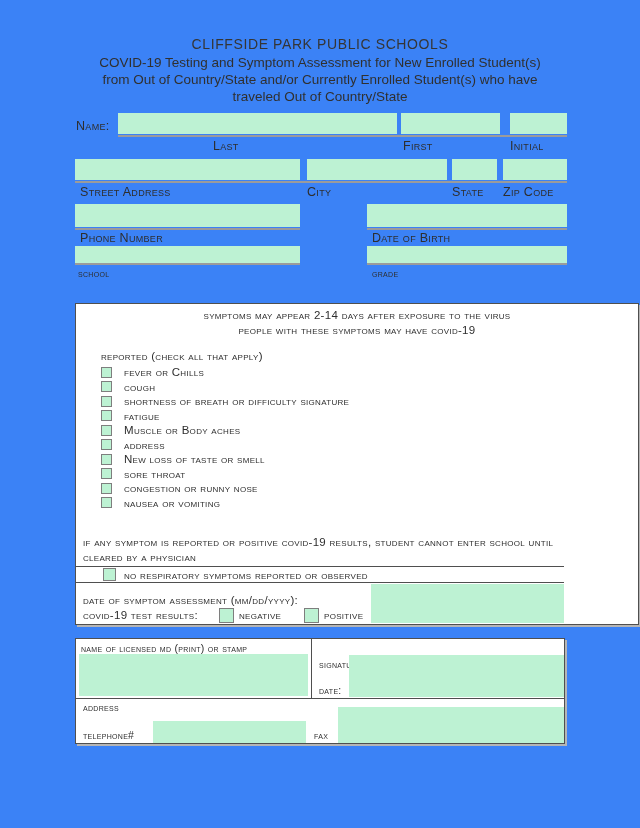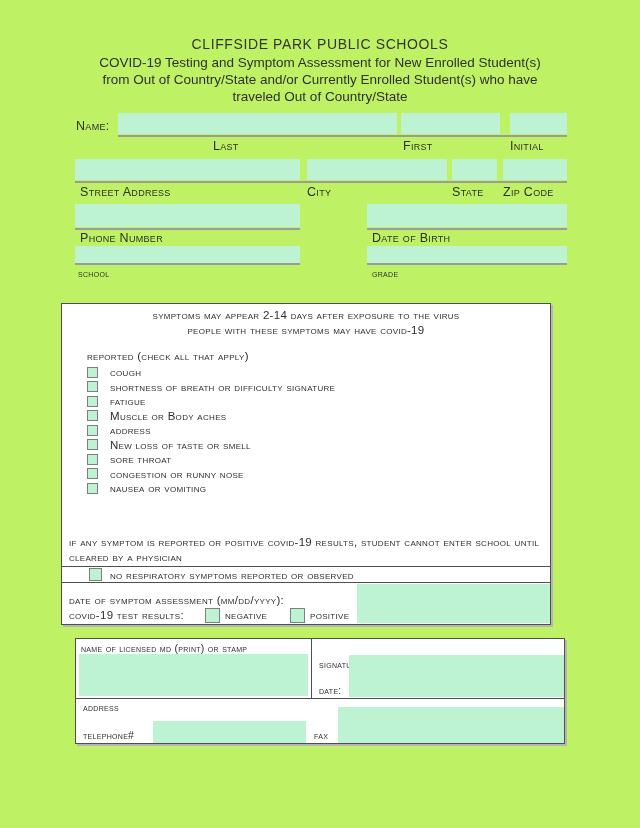--- a/index.html
+++ b/index.html
@@ -1,17 +1,17 @@
 <!DOCTYPE html>
 <html><head>
 <meta charset="utf-8">
 <style>
   html,body{margin:0;padding:0;background:#ffffff;}
   .page{
-    position:relative;width:640px;height:828px;background:#bef264;
+    position:relative;width:640px;height:828px;background:#3b82f6;
     font-family:"Liberation Sans", sans-serif;color:#2d2d2d;overflow:hidden;
   }
   .abs{position:absolute;}
   .center{text-align:center;width:100%;}
   .title{font-size:14px;letter-spacing:0.6px;color:#353535;}
   .subtitle{font-size:13.5px;color:#303030;line-height:17px;}
   .lbl{font-variant:small-caps;font-size:11.5px;letter-spacing:0.3px;color:#2e2e2e;white-space:nowrap;}
   .lbl-lg{font-variant:small-caps;font-size:12.5px;letter-spacing:0.3px;color:#2e2e2e;white-space:nowrap;}
   .lbl-sm{font-variant:small-caps;font-size:10.5px;letter-spacing:0.3px;color:#2e2e2e;white-space:nowrap;}
   .field{position:absolute;background:#bdf2d3;}
@@ -68,27 +68,31 @@
   <div class="abs lbl-lg" style="left:80px;top:231px;">Phone Number</div>
   <div class="abs lbl-lg" style="left:372px;top:231px;">Date of Birth</div>
 
   <div class="field" style="left:75px;top:246px;width:225px;height:17px;"></div>
   <div class="field" style="left:367px;top:246px;width:200px;height:17px;"></div>
   <div class="uline" style="left:75px;top:263px;width:225px;"></div>
   <div class="uline" style="left:367px;top:263px;width:200px;"></div>
   <div class="abs lbl-sm" style="left:78px;top:267px;">school</div>
   <div class="abs lbl-sm" style="left:372px;top:267px;">grade</div>
 
-  <div class="box" style="left:61px;top:303px;width:490px;height:322px;">
+  <div class="box" style="left:75px;top:303px;width:564px;height:322px;">
     <div class="abs center lbl" style="top:5px;">symptoms may appear 2-14 days after exposure to the virus</div>
     <div class="abs center lbl" style="top:20px;">people with these symptoms may have covid-19</div>
 
     <div class="abs lbl" style="left:25px;top:46px;">reported (check all that apply)</div>
 
     <div class="abs" style="left:25px;top:61px;">
+      <div class="symptom-row">
+        <span class="cb"></span>
+        <span class="lbl">fever or Chills</span>
+      </div>
       <div class="symptom-row">
         <span class="cb"></span>
         <span class="lbl">cough</span>
       </div>
       <div class="symptom-row">
         <span class="cb"></span>
         <span class="lbl">shortness of breath or difficulty signature</span>
       </div>
       <div class="symptom-row">
         <span class="cb"></span>

